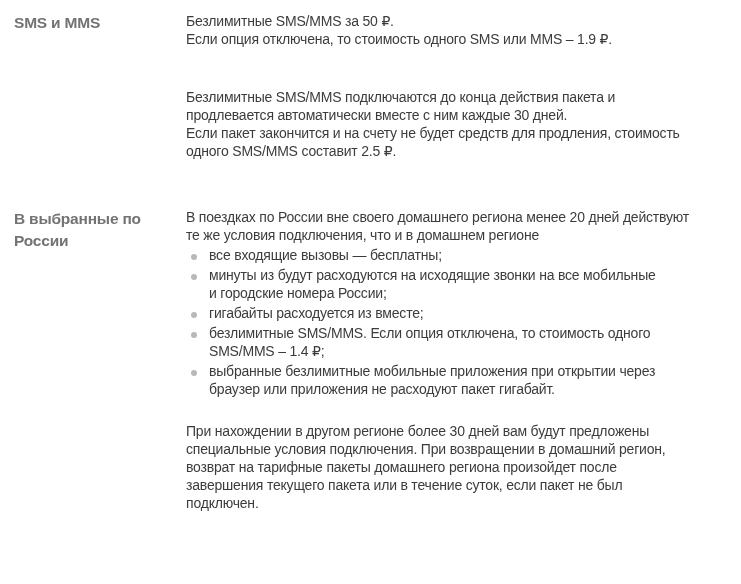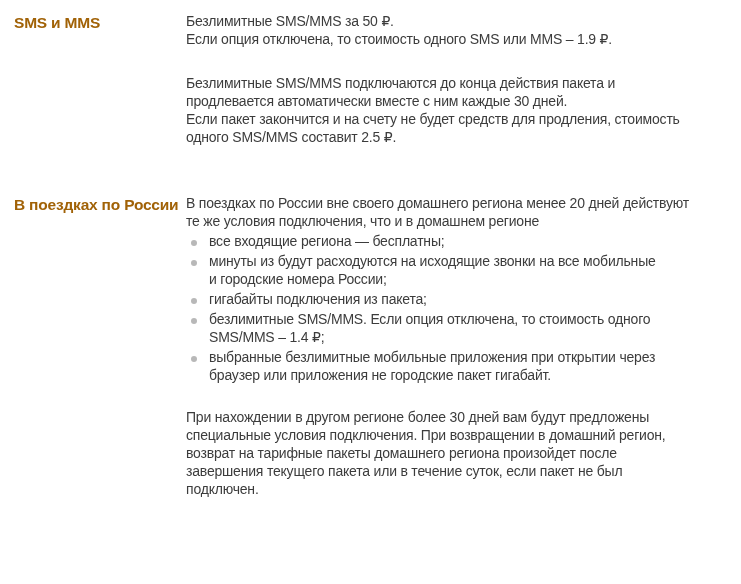--- a/index.html
+++ b/index.html
@@ -25,33 +25,33 @@
     align-items: start;
   }
   .row + .row {
     margin-top: 48px;
   }
   .label {
     font-weight: bold;
     font-size: 15.5px;
     line-height: 22px;
     letter-spacing: -0.2px;
-    color: #a16207;
+    color: #737373;
   }
   .content {
     font-size: 14px;
     line-height: 18px;
     letter-spacing: -0.2px;
   }
   .content p {
     margin: 0;
     white-space: pre-line;
   }
   .content p.spaced {
-    margin-top: 26px;
+    margin-top: 40px;
   }
   .content p.outro {
     margin-top: 24px;
   }
   ul.bullets {
     list-style: none;
     margin: 2px 0 0 0;
     padding: 0;
   }
   ul.bullets li {
@@ -82,47 +82,47 @@
       <p>Безлимитные SMS/MMS за 50 ₽.
 Если опция отключена, то стоимость одного SMS или MMS – 1.9 ₽.</p>
       <p class="spaced">Безлимитные SMS/MMS подключаются до конца действия пакета и
 продлевается автоматически вместе с ним каждые 30 дней.
 Если пакет закончится и на счету не будет средств для продления, стоимость
 одного SMS/MMS составит 2.5 ₽.</p>
     </div>
   </section>
 
   <section class="row">
-    <div class="label">В поездках по России</div>
+    <div class="label">В выбранные по России</div>
     <div class="content">
       <p>В поездках по России вне своего домашнего региона менее 20 дней действуют
 те же условия подключения, что и в домашнем регионе</p>
       <ul class="bullets">
         <li>
           <span class="bullet-dot"></span>
-          <span class="li-text">все входящие региона — бесплатны;</span>
+          <span class="li-text">все входящие вызовы — бесплатны;</span>
         </li>
         <li>
           <span class="bullet-dot"></span>
           <span class="li-text">минуты из будут расходуются на исходящие звонки на все мобильные
 и городские номера России;</span>
         </li>
         <li>
           <span class="bullet-dot"></span>
-          <span class="li-text">гигабайты подключения из пакета;</span>
+          <span class="li-text">гигабайты расходуется из вместе;</span>
         </li>
         <li>
           <span class="bullet-dot"></span>
           <span class="li-text">безлимитные SMS/MMS. Если опция отключена, то стоимость одного
 SMS/MMS – 1.4 ₽;</span>
         </li>
         <li>
           <span class="bullet-dot"></span>
           <span class="li-text">выбранные безлимитные мобильные приложения при открытии через
-браузер или приложения не городские пакет гигабайт.</span>
+браузер или приложения не расходуют пакет гигабайт.</span>
         </li>
       </ul>
       <p class="outro">При нахождении в другом регионе более 30 дней вам будут предложены
 специальные условия подключения. При возвращении в домашний регион,
 возврат на тарифные пакеты домашнего региона произойдет после
 завершения текущего пакета или в течение суток, если пакет не был
 подключен.</p>
     </div>
   </section>
 

